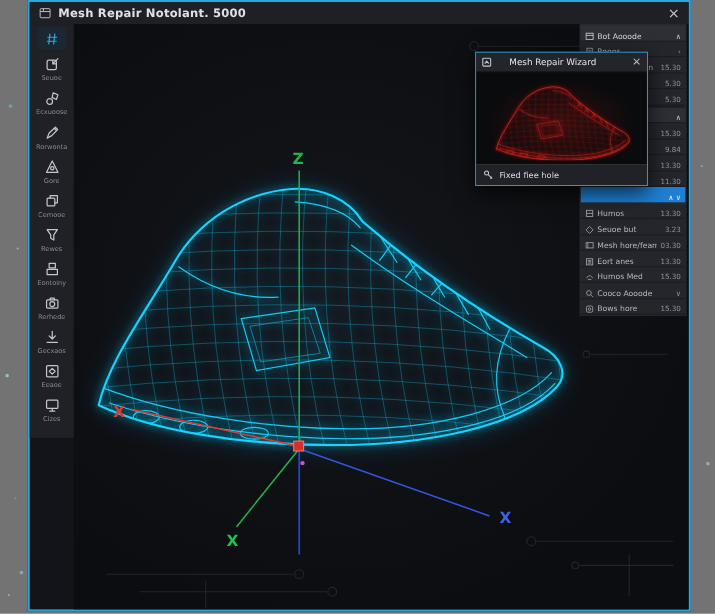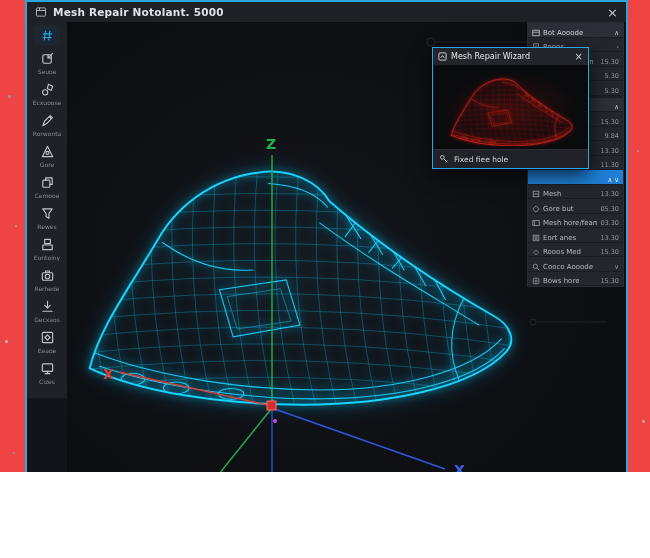--- a/index.html
+++ b/index.html
@@ -1,18 +1,18 @@
 <!DOCTYPE html>
 <html><head>
 <meta charset="utf-8">
 <style>
   html,body{margin:0;padding:0;}
   body{width:650px;height:558px;background:#ffffff;font-family:"DejaVu Sans",sans-serif;
        -webkit-font-smoothing:antialiased;}
-  .page{position:relative;width:650px;height:472px;background:#ef4444;overflow:hidden;}
+  .page{position:relative;width:650px;height:558px;background:#737373;overflow:hidden;}
   .speck{position:absolute;border-radius:1px;}
 
   
   .window{position:absolute;left:25px;top:0;width:603px;height:556px;box-sizing:border-box;
           background:#131419;border:2px solid #2ba7e0;}
   .titlebar{height:20px;background:#1e2026;display:flex;align-items:center;gap:6px;padding:0 8px;}
   .titlebar .title{font-size:10.5px;font-weight:bold;color:#dfe1e6;letter-spacing:.2px;}
   .close-btn{margin-left:auto;color:#c7c9ce;font-size:13px;line-height:13px;cursor:default;}
   .content{position:relative;height:532px;}
 
@@ -49,21 +49,21 @@
   .prow.header{background:#2d2f36;color:#d2d5da;}
   .prow.header .val{color:#c5c8ce;}
   .prow.selected{background:#1f7fd4;color:#fff;}
   .prow.selected .val{color:#eaf4ff;}
   .prow svg{flex:none;stroke:#9a9da4;fill:none;stroke-width:1;}
   .prow.header svg{stroke:#c5c8ce;}
 
   
   .dialog{position:absolute;left:405px;top:25px;width:157px;z-index:10;background:#15161a;
           border:1px solid #2ba7e0;box-shadow:0 6px 18px rgba(0,0,0,.7);box-sizing:border-box;}
-  .dlg-title{height:17px;background:#23252b;display:flex;align-items:center;gap:4px;padding:0 5px;
+  .dlg-title{height:17px;background:#23252b;display:flex;align-items:center;gap:16px;padding:0 5px;
              font-size:8px;color:#e2e4e8;border-bottom:1px solid #0c0d10;}
   .dlg-title svg{stroke:#c5c8ce;fill:none;stroke-width:1.1;}
   .dlg-close{margin-left:auto;font-size:10px;color:#c5c8ce;line-height:10px;}
   .dlg-body{height:83px;position:relative;overflow:hidden;
             background:radial-gradient(ellipse at 50% 55%, rgba(255,30,20,.17) 0%, rgba(10,11,13,0) 62%),#0a0b0d;
             display:flex;align-items:center;justify-content:center;}
   .dlg-body svg{width:140px;height:76px;}
   .dlg-footer{height:18px;background:#202228;display:flex;align-items:center;gap:5px;padding:0 6px;
               font-size:7.5px;color:#d5d7db;border-top:1px solid #2e3036;}
   .dlg-footer svg{stroke:#c5c8ce;fill:none;stroke-width:1.1;}
@@ -302,29 +302,29 @@
         </div>
         <div class="prow selected">
           <span class="lbl"></span>
           <span class="val">∧ ∨</span>
         </div>
         <div class="prow">
           <svg width="8" height="8" viewBox="0 0 10 10">
               <rect x="1.5" y="1.5" width="7" height="7"></rect>
               <path d="M1.5 5 H8.5"></path>
             </svg>
-          <span class="lbl">Mesh</span>
+          <span class="lbl">Humos</span>
           <span class="val">13.30</span>
         </div>
         <div class="prow">
           <svg width="8" height="8" viewBox="0 0 10 10">
               <path d="M5 1 L9 5 L5 9 L1 5 Z"></path>
             </svg>
-          <span class="lbl">Gore but</span>
-          <span class="val">05.30</span>
+          <span class="lbl">Seuoe but</span>
+          <span class="val">3.23</span>
         </div>
         <div class="prow">
           <svg width="8" height="8" viewBox="0 0 10 10">
               <rect x="1" y="2" width="8" height="6"></rect>
               <path d="M3 2 V8"></path>
             </svg>
           <span class="lbl">Mesh hore/feam</span>
           <span class="val">03.30</span>
         </div>
         <div class="prow">
@@ -332,21 +332,21 @@
               <rect x="1.5" y="1.5" width="7" height="7"></rect>
               <path d="M3 3.5 H7 M3 5 H7 M3 6.5 H7"></path>
             </svg>
           <span class="lbl">Eort anes</span>
           <span class="val">13.30</span>
         </div>
         <div class="prow">
           <svg width="8" height="8" viewBox="0 0 10 10">
               <path d="M1.5 6 C3 2.5 7 2.5 8.5 6 M3 7.5 H7"></path>
             </svg>
-          <span class="lbl">Rooos Med</span>
+          <span class="lbl">Humos Med</span>
           <span class="val">15.30</span>
         </div>
         <div class="prow">
           <svg width="8" height="8" viewBox="0 0 10 10">
               <circle cx="4.2" cy="4.2" r="2.7"></circle>
               <path d="M6.3 6.3 L9 9"></path>
             </svg>
           <span class="lbl">Cooco Aooode</span>
           <span class="val">∨</span>
         </div>

